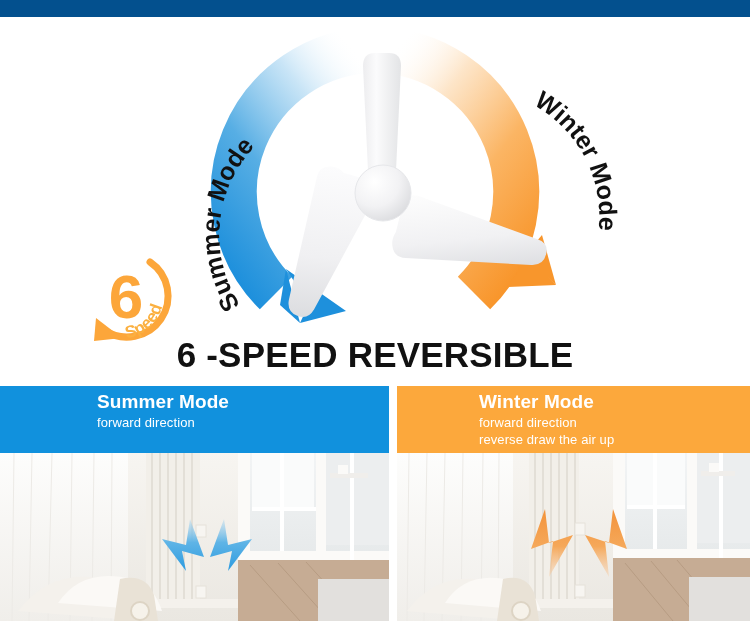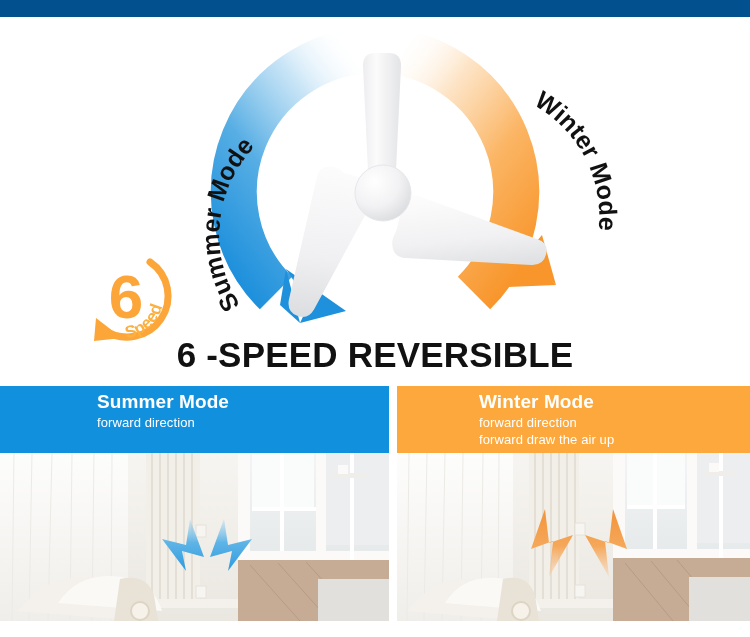--- a/index.html
+++ b/index.html
@@ -303,21 +303,21 @@
           <path d="M 224 66 L 210 104 L 232 98 L 228 118 L 252 86 L 228 92 Z" fill="url(#sArrow)"></path>
         </g>
       </svg>
     </div>
   </div>
 
   <div class="panel winter">
     <div class="panel-banner" style="background:#FCA83C;">
       <div class="banner-title">Winter Mode</div>
       <div class="banner-line">forward direction</div>
-      <div class="banner-line">forward draw the air up</div>
+      <div class="banner-line">reverse draw the air up</div>
     </div>
 
     <div class="photo">
       <svg class="photo-svg" width="353" height="168" viewBox="0 0 353 168">
         <defs>
           <linearGradient id="wCurtain" x1="0" y1="0" x2="0" y2="1">
             <stop offset="0%" stop-color="#fdfdfc"></stop>
             <stop offset="100%" stop-color="#f0eeea"></stop>
           </linearGradient>
           <linearGradient id="wWall" x1="0" y1="0" x2="0" y2="1">

